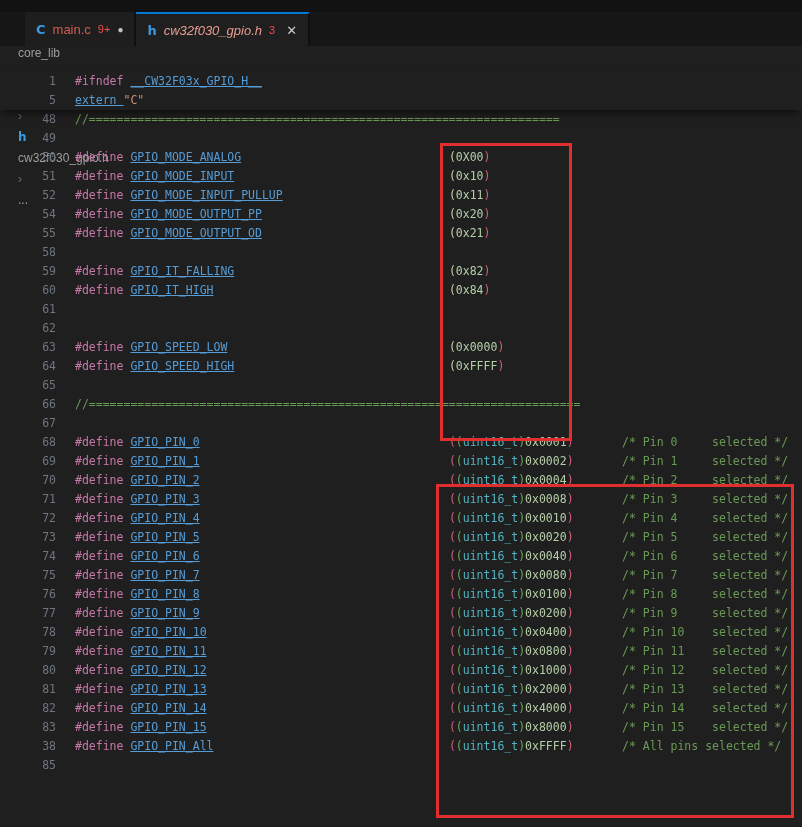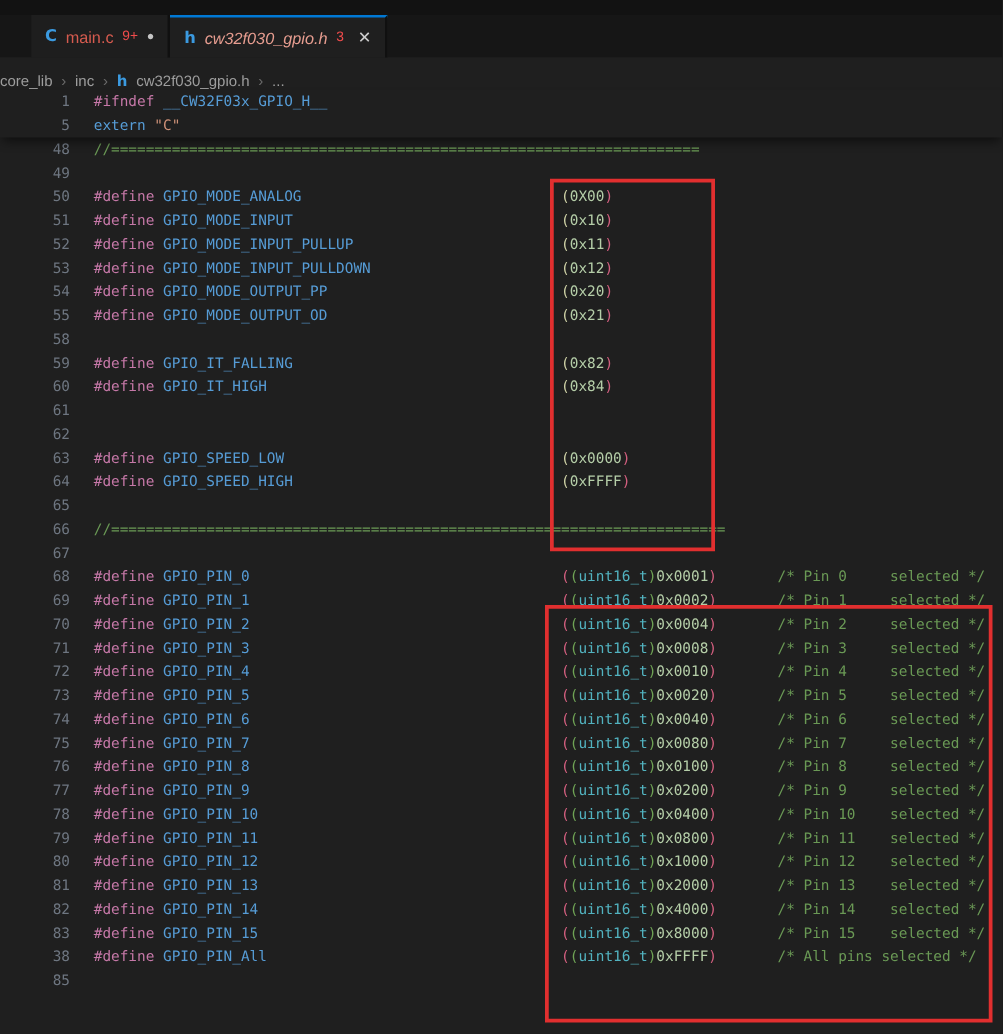--- a/index.html
+++ b/index.html
@@ -10,34 +10,34 @@
   .tab{display:flex;align-items:center;gap:7px;padding:0 11px;font-size:13px;
        position:relative;box-sizing:border-box;cursor:pointer;}
   .tab.inactive{background:#1e1e1e;margin-left:25px;border-right:2px solid #101010;}
   .tab.active{background:#1f1f1f;border-top:2px solid #0078d4;border-right:2px solid #101010;}
   .ficon{font-weight:bold;color:#3b9ae0;font-size:13px;font-family:"DejaVu Sans",sans-serif;}
   .tab1-label{color:#d65b4f;}
   .tab2-label{color:#e79d90;font-style:italic;}
   .badge{color:#f14c4c;font-size:11px;}
   .dot{color:#c5c5c5;font-size:10px;}
   .close{color:#cccccc;font-size:13px;margin-left:4px;font-family:"DejaVu Sans",sans-serif;}
-  .breadcrumb{height:26px;display:flex;align-items:flex-end;gap:7px;
-              color:#9d9d9d;font-size:12px;background:#1f1f1f;}
+  .breadcrumb{height:26px;display:flex;align-items:flex-start;gap:7px;padding-left:18px;
+              color:#9d9d9d;font-size:12px;background:#1f1f1f;flex-direction:column;}
   .crumb{cursor:pointer;}
   .crumb-sep{color:#6a6a6a;font-size:12px;}
   .bc-icon{font-weight:bold;color:#3b9ae0;font-size:12px;font-family:"DejaVu Sans",sans-serif;}
   .editor{position:relative;font-family:"DejaVu Sans Mono","Liberation Mono",monospace;
           font-size:11.5px;}
   .cline{display:flex;height:19px;line-height:19px;}
   .gut{width:56px;text-align:right;color:#6e7681;flex:none;user-select:none;}
   .src{margin-left:19px;white-space:pre;}
   .sticky{position:relative;z-index:2;background:#1f1f1f;
           box-shadow:0 5px 8px -2px rgba(0,0,0,0.55);}
   .tk-pp{color:#c678a8;text-align:center;}
-  .tk-id{color:#569cd6;}
+  .tk-id{color:#569cd6;text-decoration:underline;}
   .tk-c{color:#6a9955;}
   .tk-num{color:#b5cea8;}
   .tk-po{color:#d35f7f;}
   .tk-pg{color:#6fa355;}
   .tk-ty{color:#52b3c0;}
   .tk-str{color:#ce9178;}
   .tk-pl{color:#cdd0a5;}
   .anno{position:absolute;box-sizing:border-box;border:3px solid #e12f2f;z-index:5;
         pointer-events:none;}
 </style>
@@ -99,24 +99,20 @@
         </div>
         <div class="cline">
           <span class="gut">51</span>
           <span class="src"><span class="tk-pp">#define </span><span class="tk-id">GPIO_MODE_INPUT</span><span>                               </span><span class="tk-pl">(</span><span class="tk-num">0x10</span><span class="tk-po">)</span></span>
         </div>
         <div class="cline">
           <span class="gut">52</span>
           <span class="src"><span class="tk-pp">#define </span><span class="tk-id">GPIO_MODE_INPUT_PULLUP</span><span>                        </span><span class="tk-pl">(</span><span class="tk-num">0x11</span><span class="tk-po">)</span></span>
         </div>
         <div class="cline">
-          <span class="gut">53</span>
-          <span class="src"><span class="tk-pp">#define </span><span class="tk-id">GPIO_MODE_INPUT_PULLDOWN</span><span>                      </span><span class="tk-pl">(</span><span class="tk-num">0x12</span><span class="tk-po">)</span></span>
-        </div>
-        <div class="cline">
           <span class="gut">54</span>
           <span class="src"><span class="tk-pp">#define </span><span class="tk-id">GPIO_MODE_OUTPUT_PP</span><span>                           </span><span class="tk-pl">(</span><span class="tk-num">0x20</span><span class="tk-po">)</span></span>
         </div>
         <div class="cline">
           <span class="gut">55</span>
           <span class="src"><span class="tk-pp">#define </span><span class="tk-id">GPIO_MODE_OUTPUT_OD</span><span>                           </span><span class="tk-pl">(</span><span class="tk-num">0x21</span><span class="tk-po">)</span></span>
         </div>
         <div class="cline">
           <span class="gut">58</span>
         </div>

